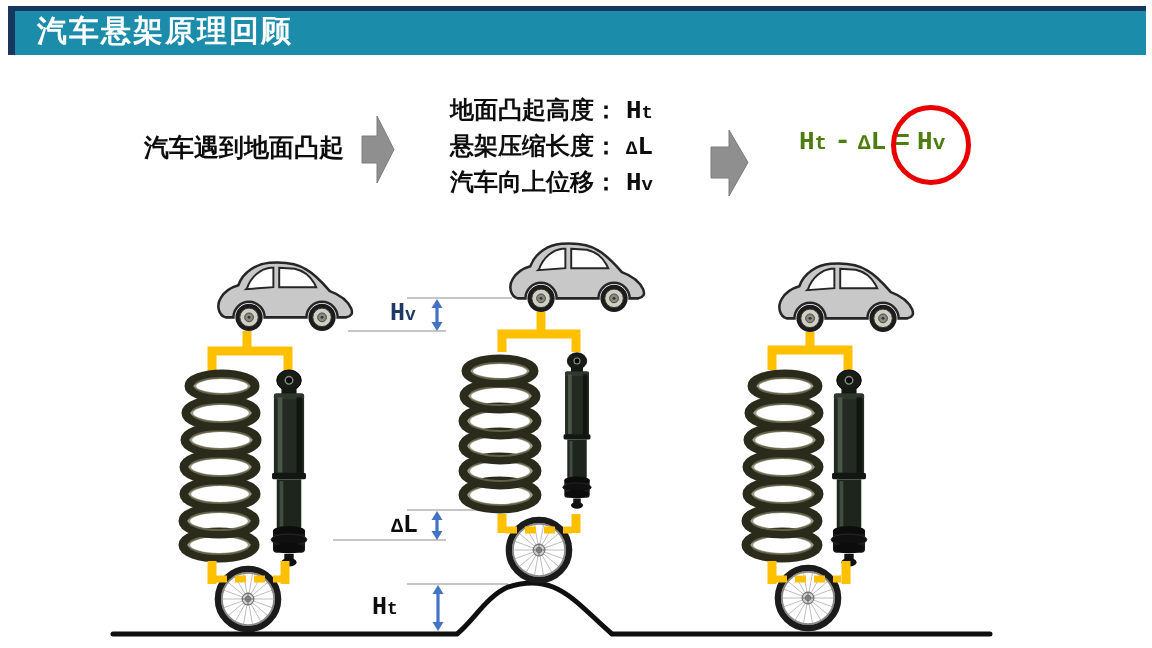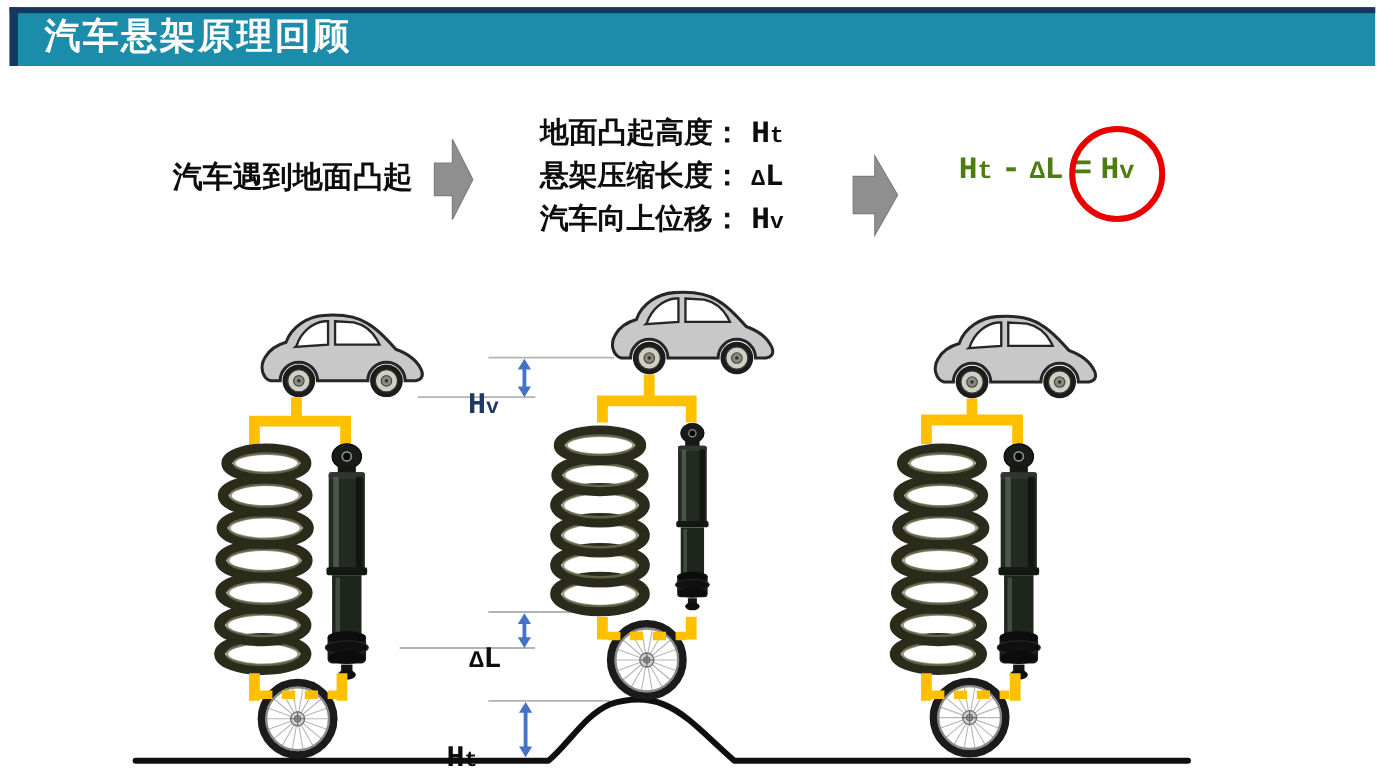--- a/index.html
+++ b/index.html
@@ -17,21 +17,21 @@
   .defline{font-size:24px;font-weight:700;color:#0d0d0d;line-height:34px;white-space:nowrap;}
   .defline .sym{margin-left:8px;}
   .sb{font-size:26px;font-weight:700;}
   .ss{font-size:19px;font-weight:700;}
   .formula{position:absolute;left:799px;top:126px;font-size:28px;font-weight:700;color:#4d7c0f;white-space:nowrap;}
   .formula .ss{font-size:21px;}
   .formula .op{padding:0 7px;}
   .redcircle{position:absolute;left:891px;top:105px;width:70px;height:70px;
              border:5px solid #e90000;border-radius:50%;z-index:5;}
   
-  .mlabel{position:absolute;font-weight:700;color:#0d0d0d;white-space:nowrap;z-index:4;line-height:1;margin-top:24px;}
+  .mlabel{position:absolute;font-weight:700;color:#0d0d0d;white-space:nowrap;z-index:4;line-height:1;}
   .mlabel .sb{font-size:25px;}
   .mlabel .ss{font-size:18px;}
   #hv-label{left:390px;top:301px;color:#203864;}
   #dl-label{left:391px;top:513px;}
   #dl-label .ss{font-size:20px;}
   #ht-label{left:372px;top:595px;}
   
   .gfx{position:absolute;left:0;top:0;z-index:2;}
   .coil{fill:none;stroke:#2b2b1c;stroke-width:9;}
   .coil-hi{fill:none;stroke:#75755a;stroke-width:2.2;opacity:0.75;}

